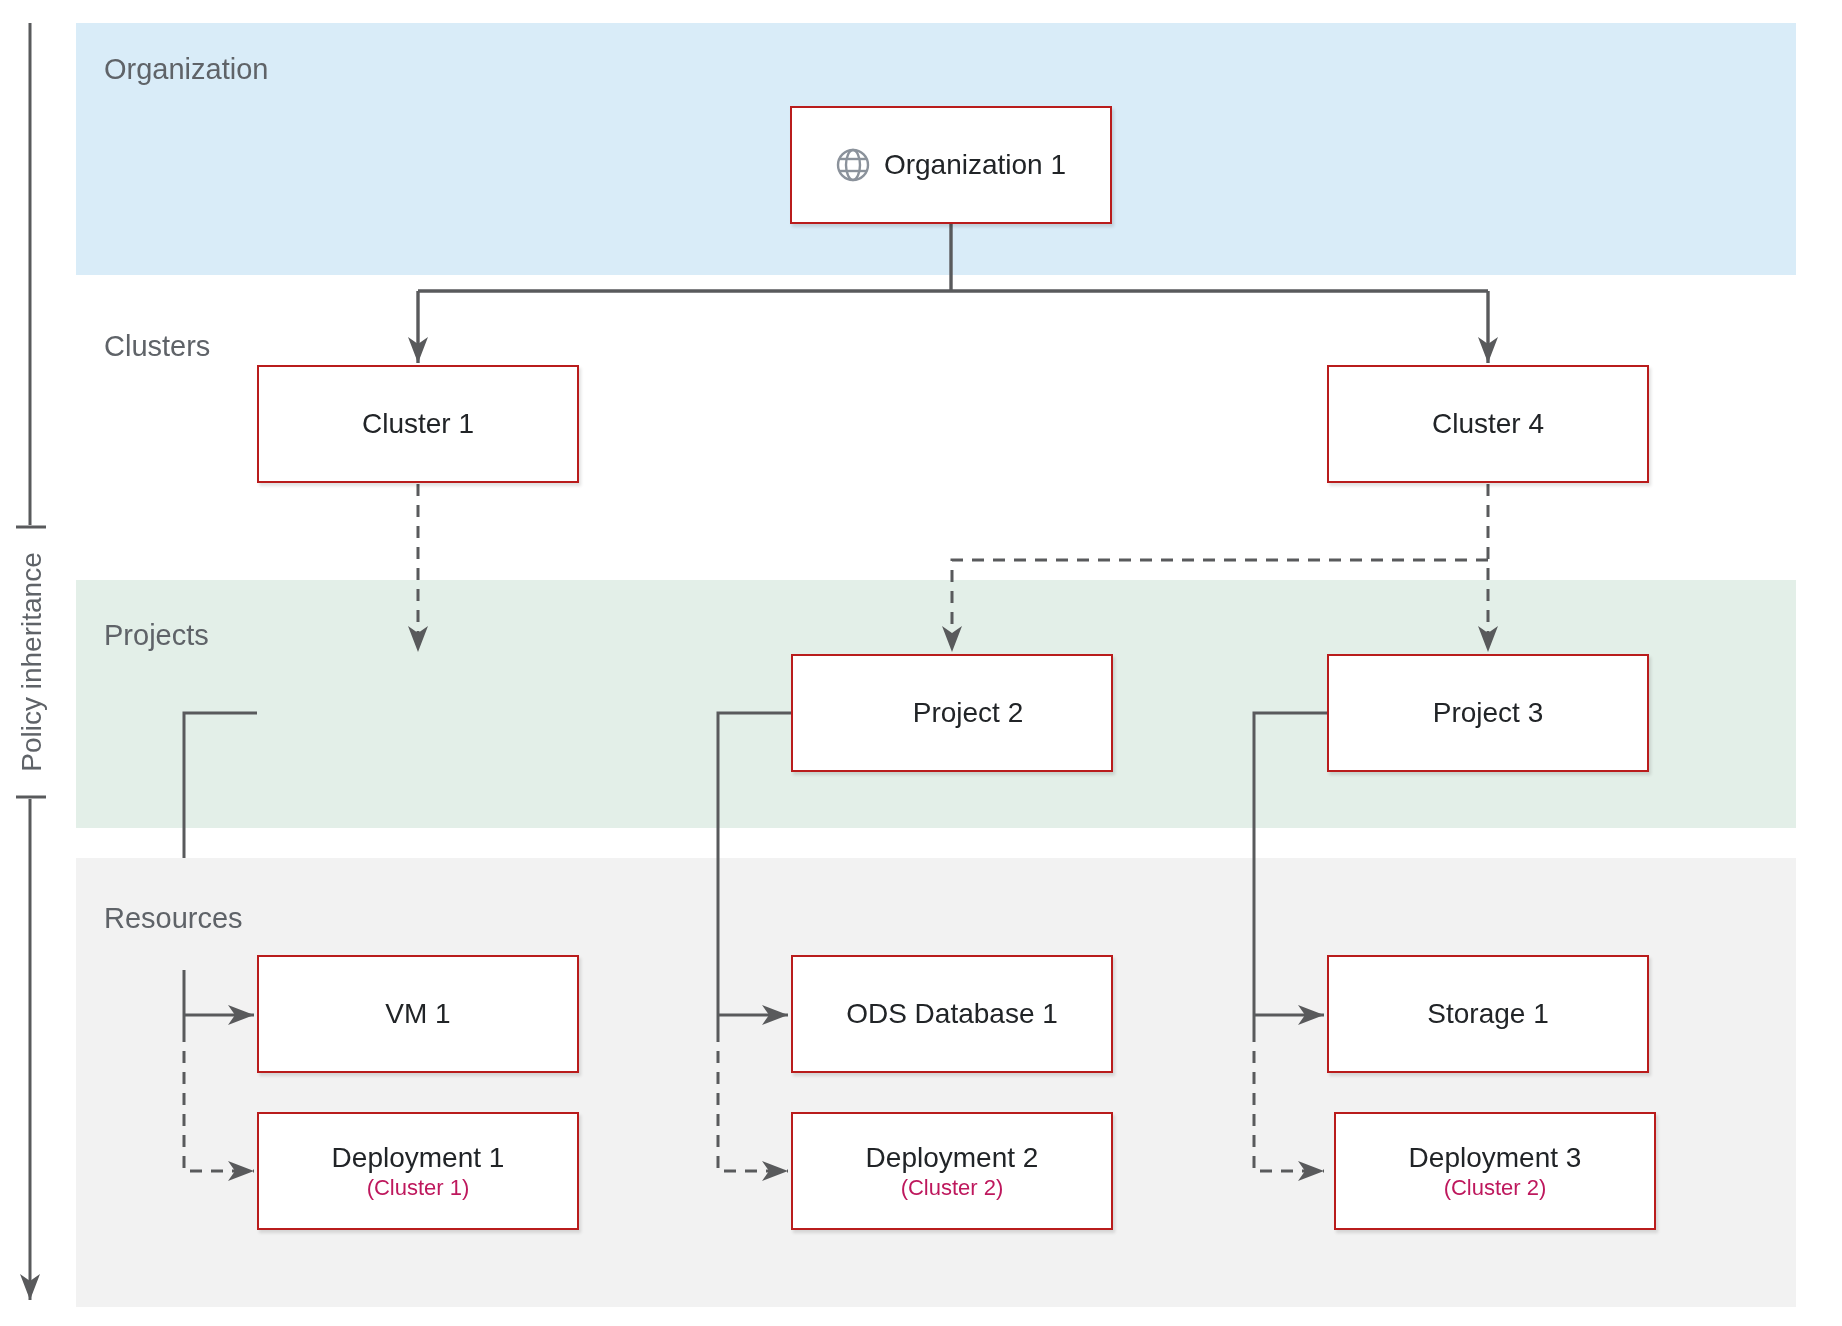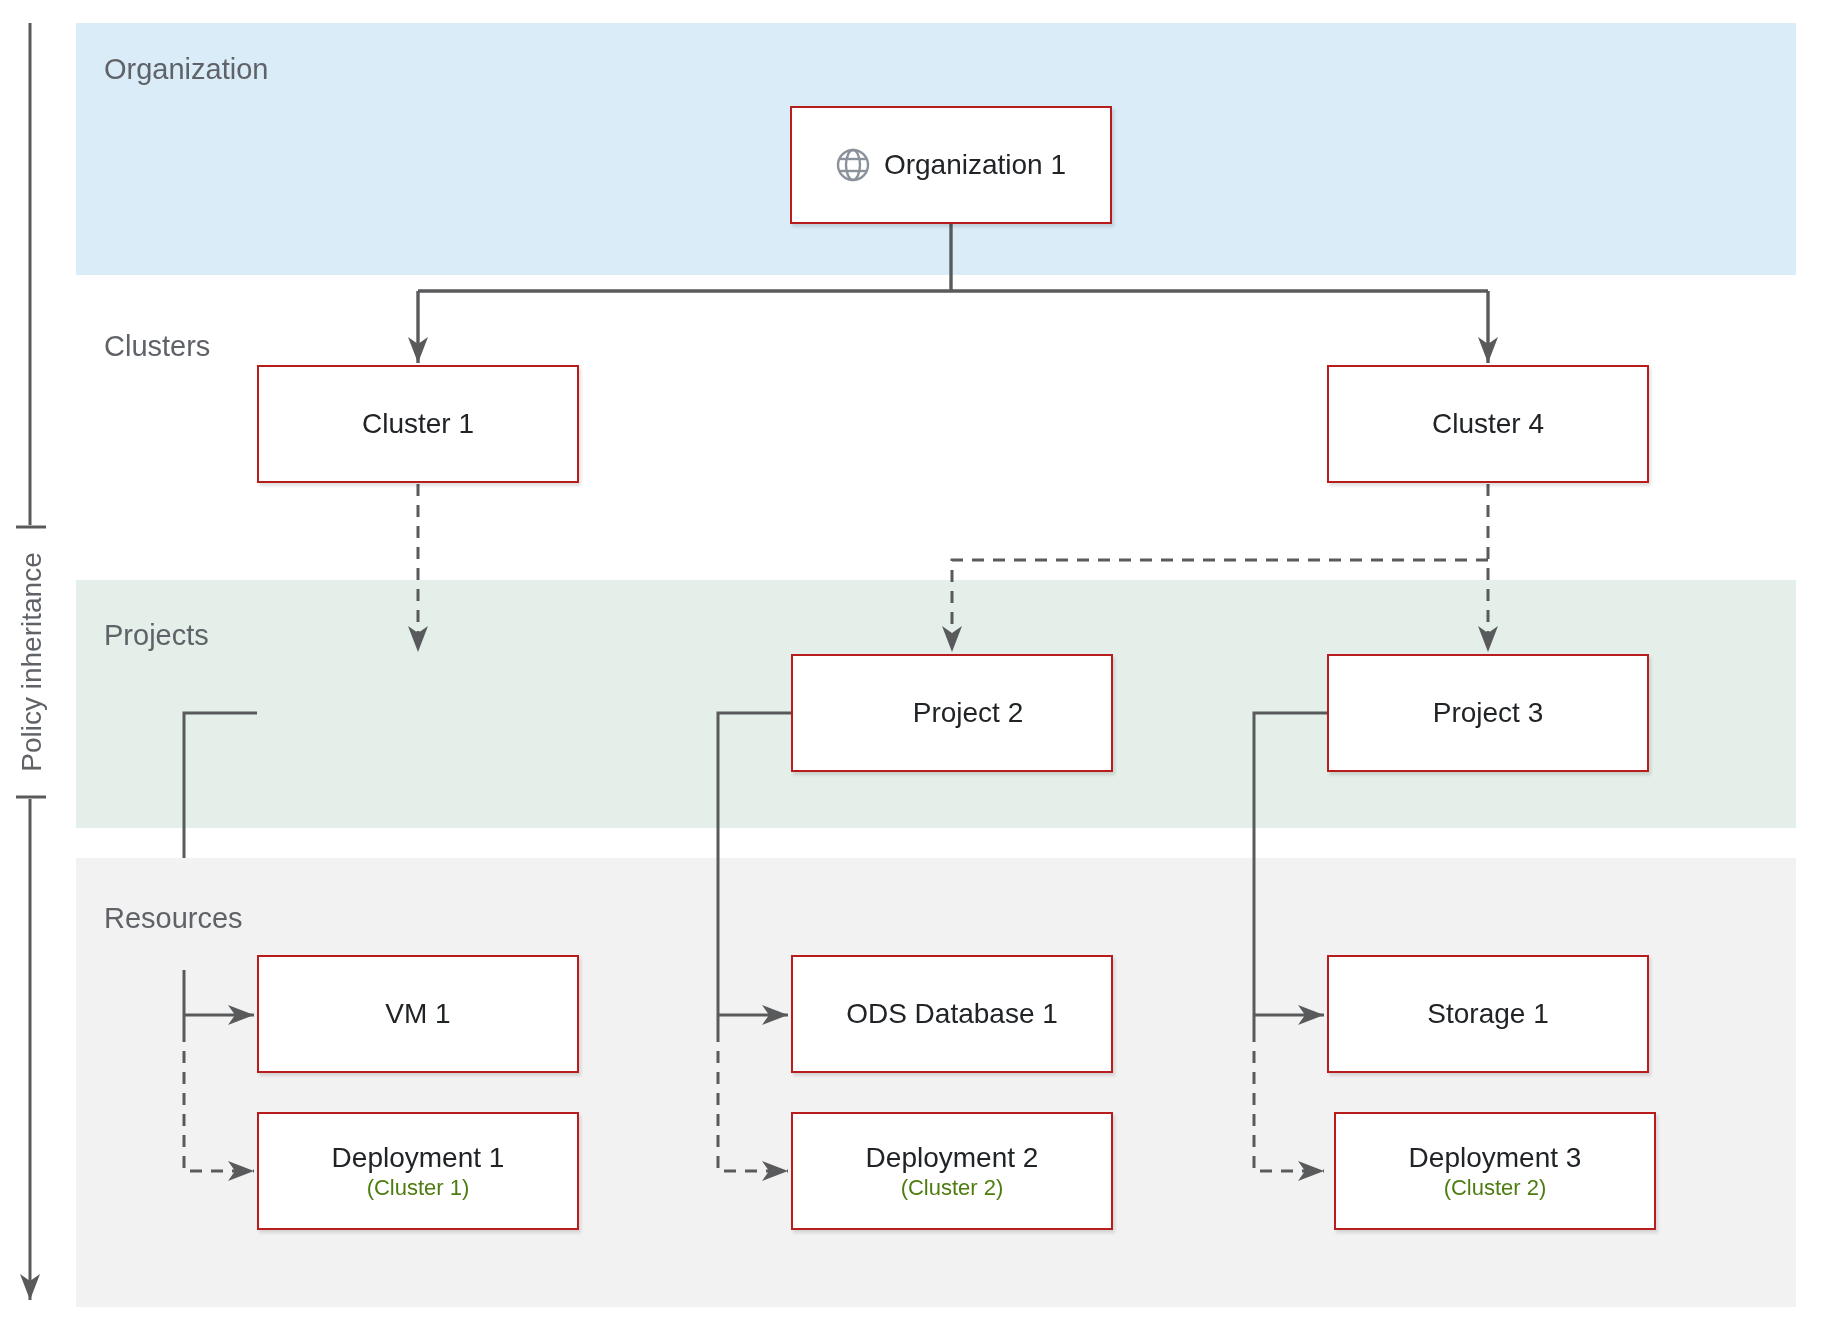--- a/index.html
+++ b/index.html
@@ -26,21 +26,21 @@
     width:322px;height:118px;
     background:#ffffff;
     border:2px solid #b91c1c;
     box-sizing:border-box;
     box-shadow:2px 3px 3px rgba(0,0,0,0.12);
     display:flex;flex-direction:column;align-items:center;justify-content:center;
     gap:2px;
   }
   .node-row{display:flex;align-items:center;justify-content:center;gap:14px;}
   .node-label{font-size:28px;color:#212427;line-height:1.15;text-align:center;}
-  .node-sublabel{font-size:22px;color:#4d7c0f;line-height:1.1;text-align:center;}
+  .node-sublabel{font-size:22px;color:#be185d;line-height:1.1;text-align:center;}
   .globe{width:34px;height:34px;display:block;}
   .axis-label-svg{position:absolute;left:0;top:0;}
 </style>
 </head>
 <body>
 
 <div class="canvas">
 
   <div class="band band-organization"></div>
   <div class="band band-clusters"></div>

